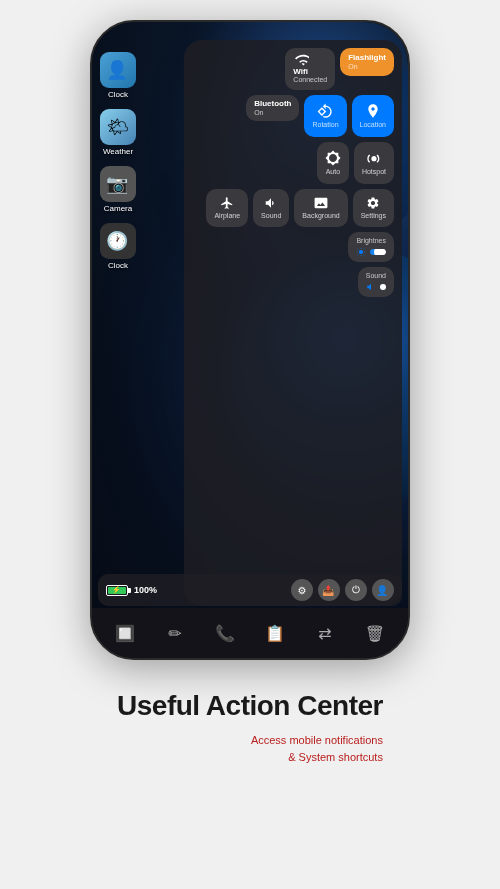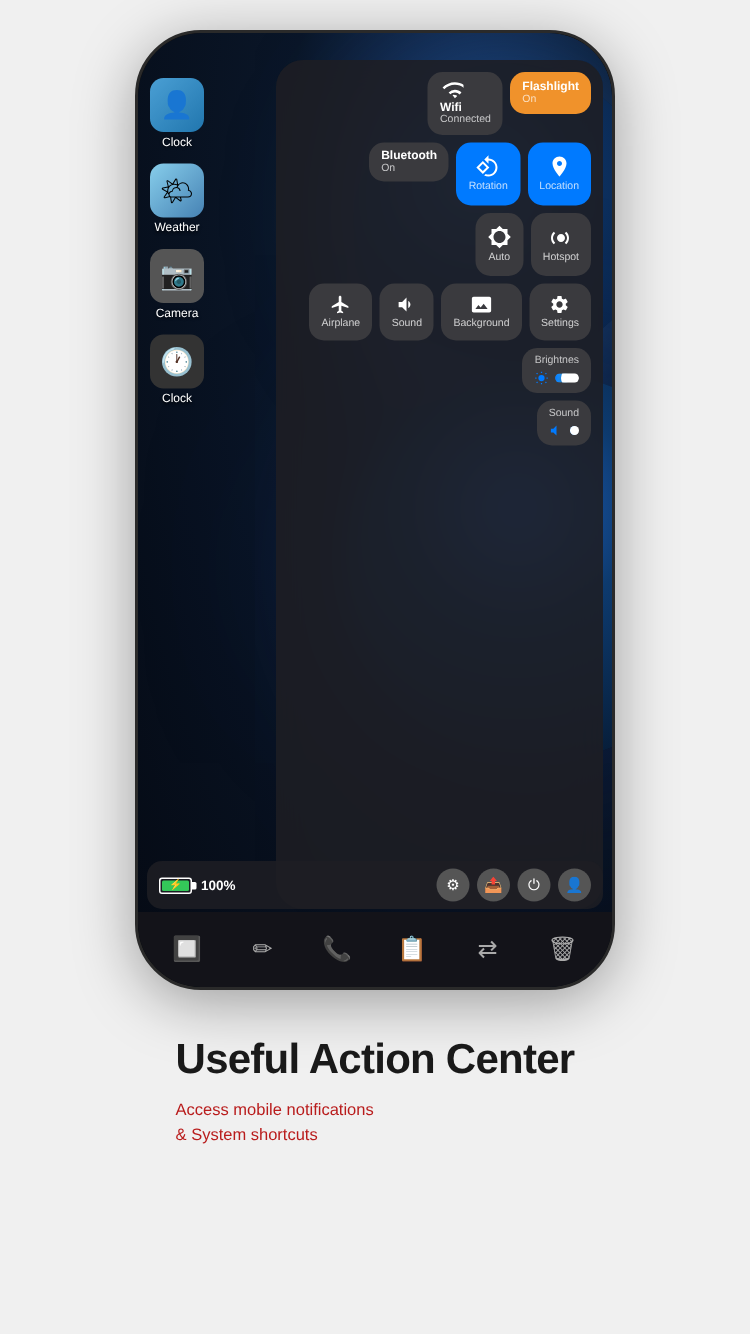--- a/index.html
+++ b/index.html
@@ -355,21 +355,21 @@
       display: flex;
       align-items: center;
       justify-content: center;
       font-size: 16px;
       color: #aaa;
     }
 
     
     .text-section {
       padding: 30px 20px 20px;
-      text-align: left;
+      text-align: right;
       flex: 1;
     }
     .main-title {
       font-size: 28px;
       font-weight: 800;
       color: #1a1a1a;
       letter-spacing: -0.5px;
       margin-bottom: 10px;
     }
     .sub-title {

